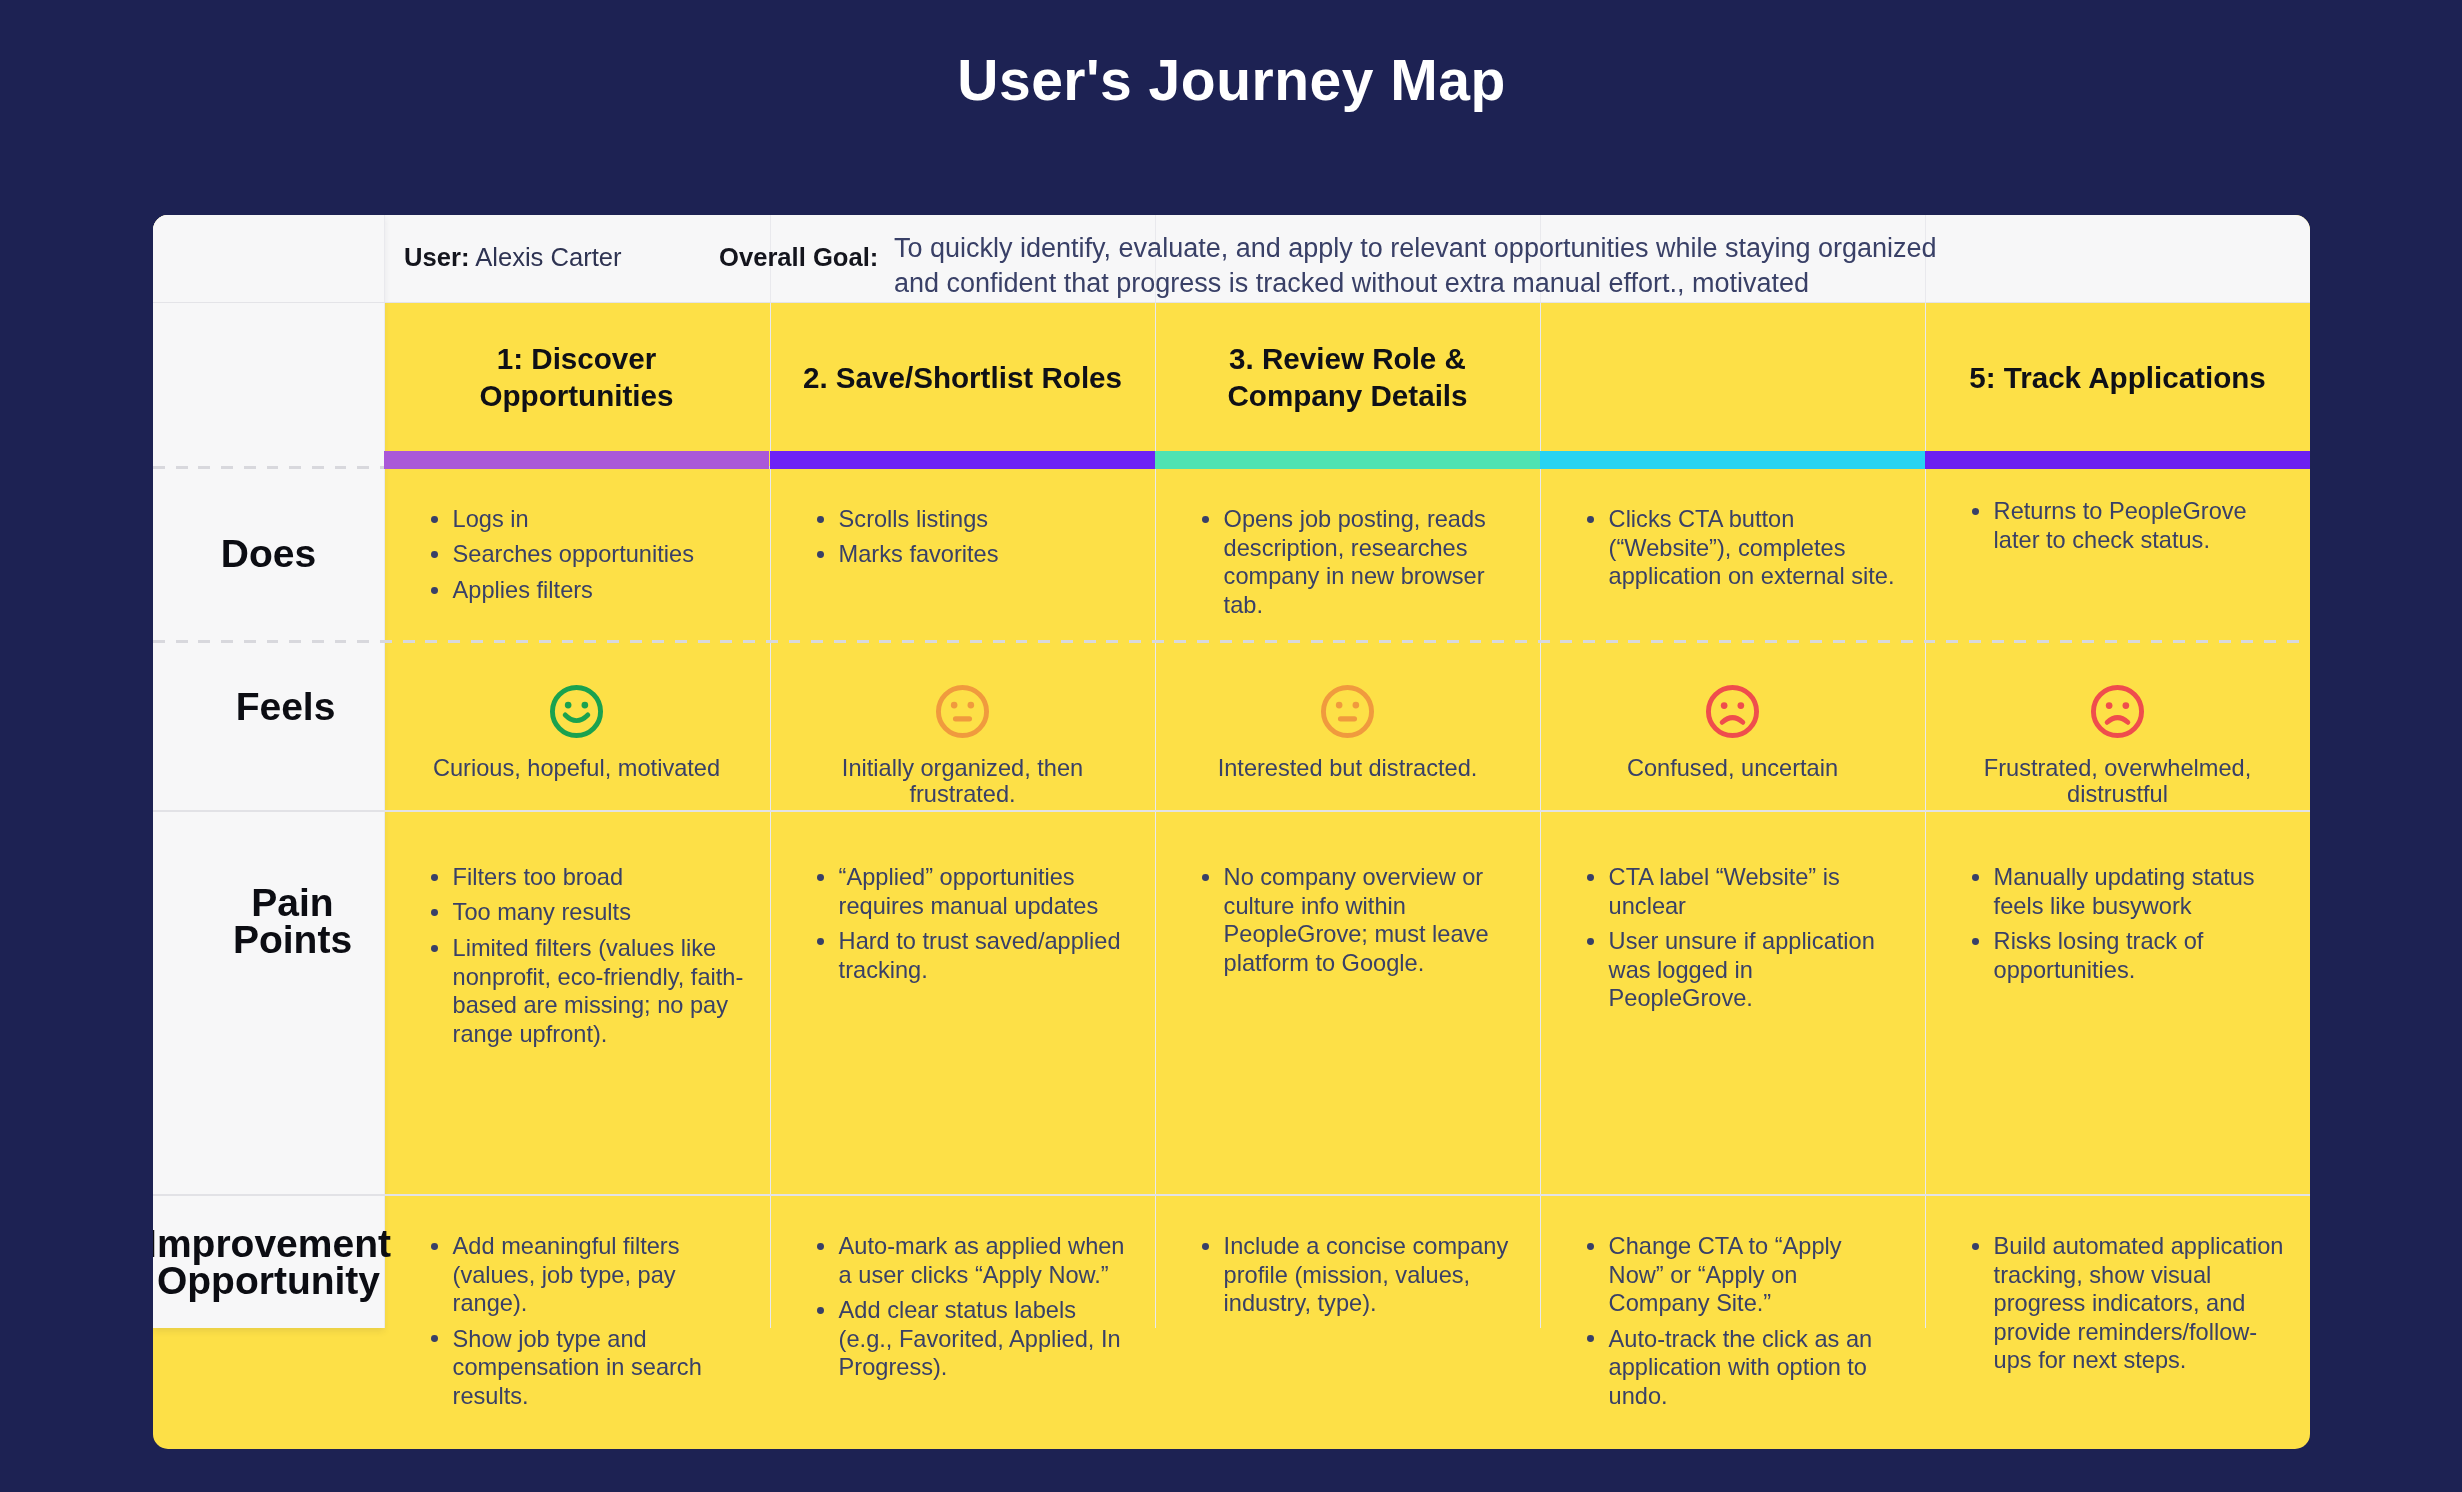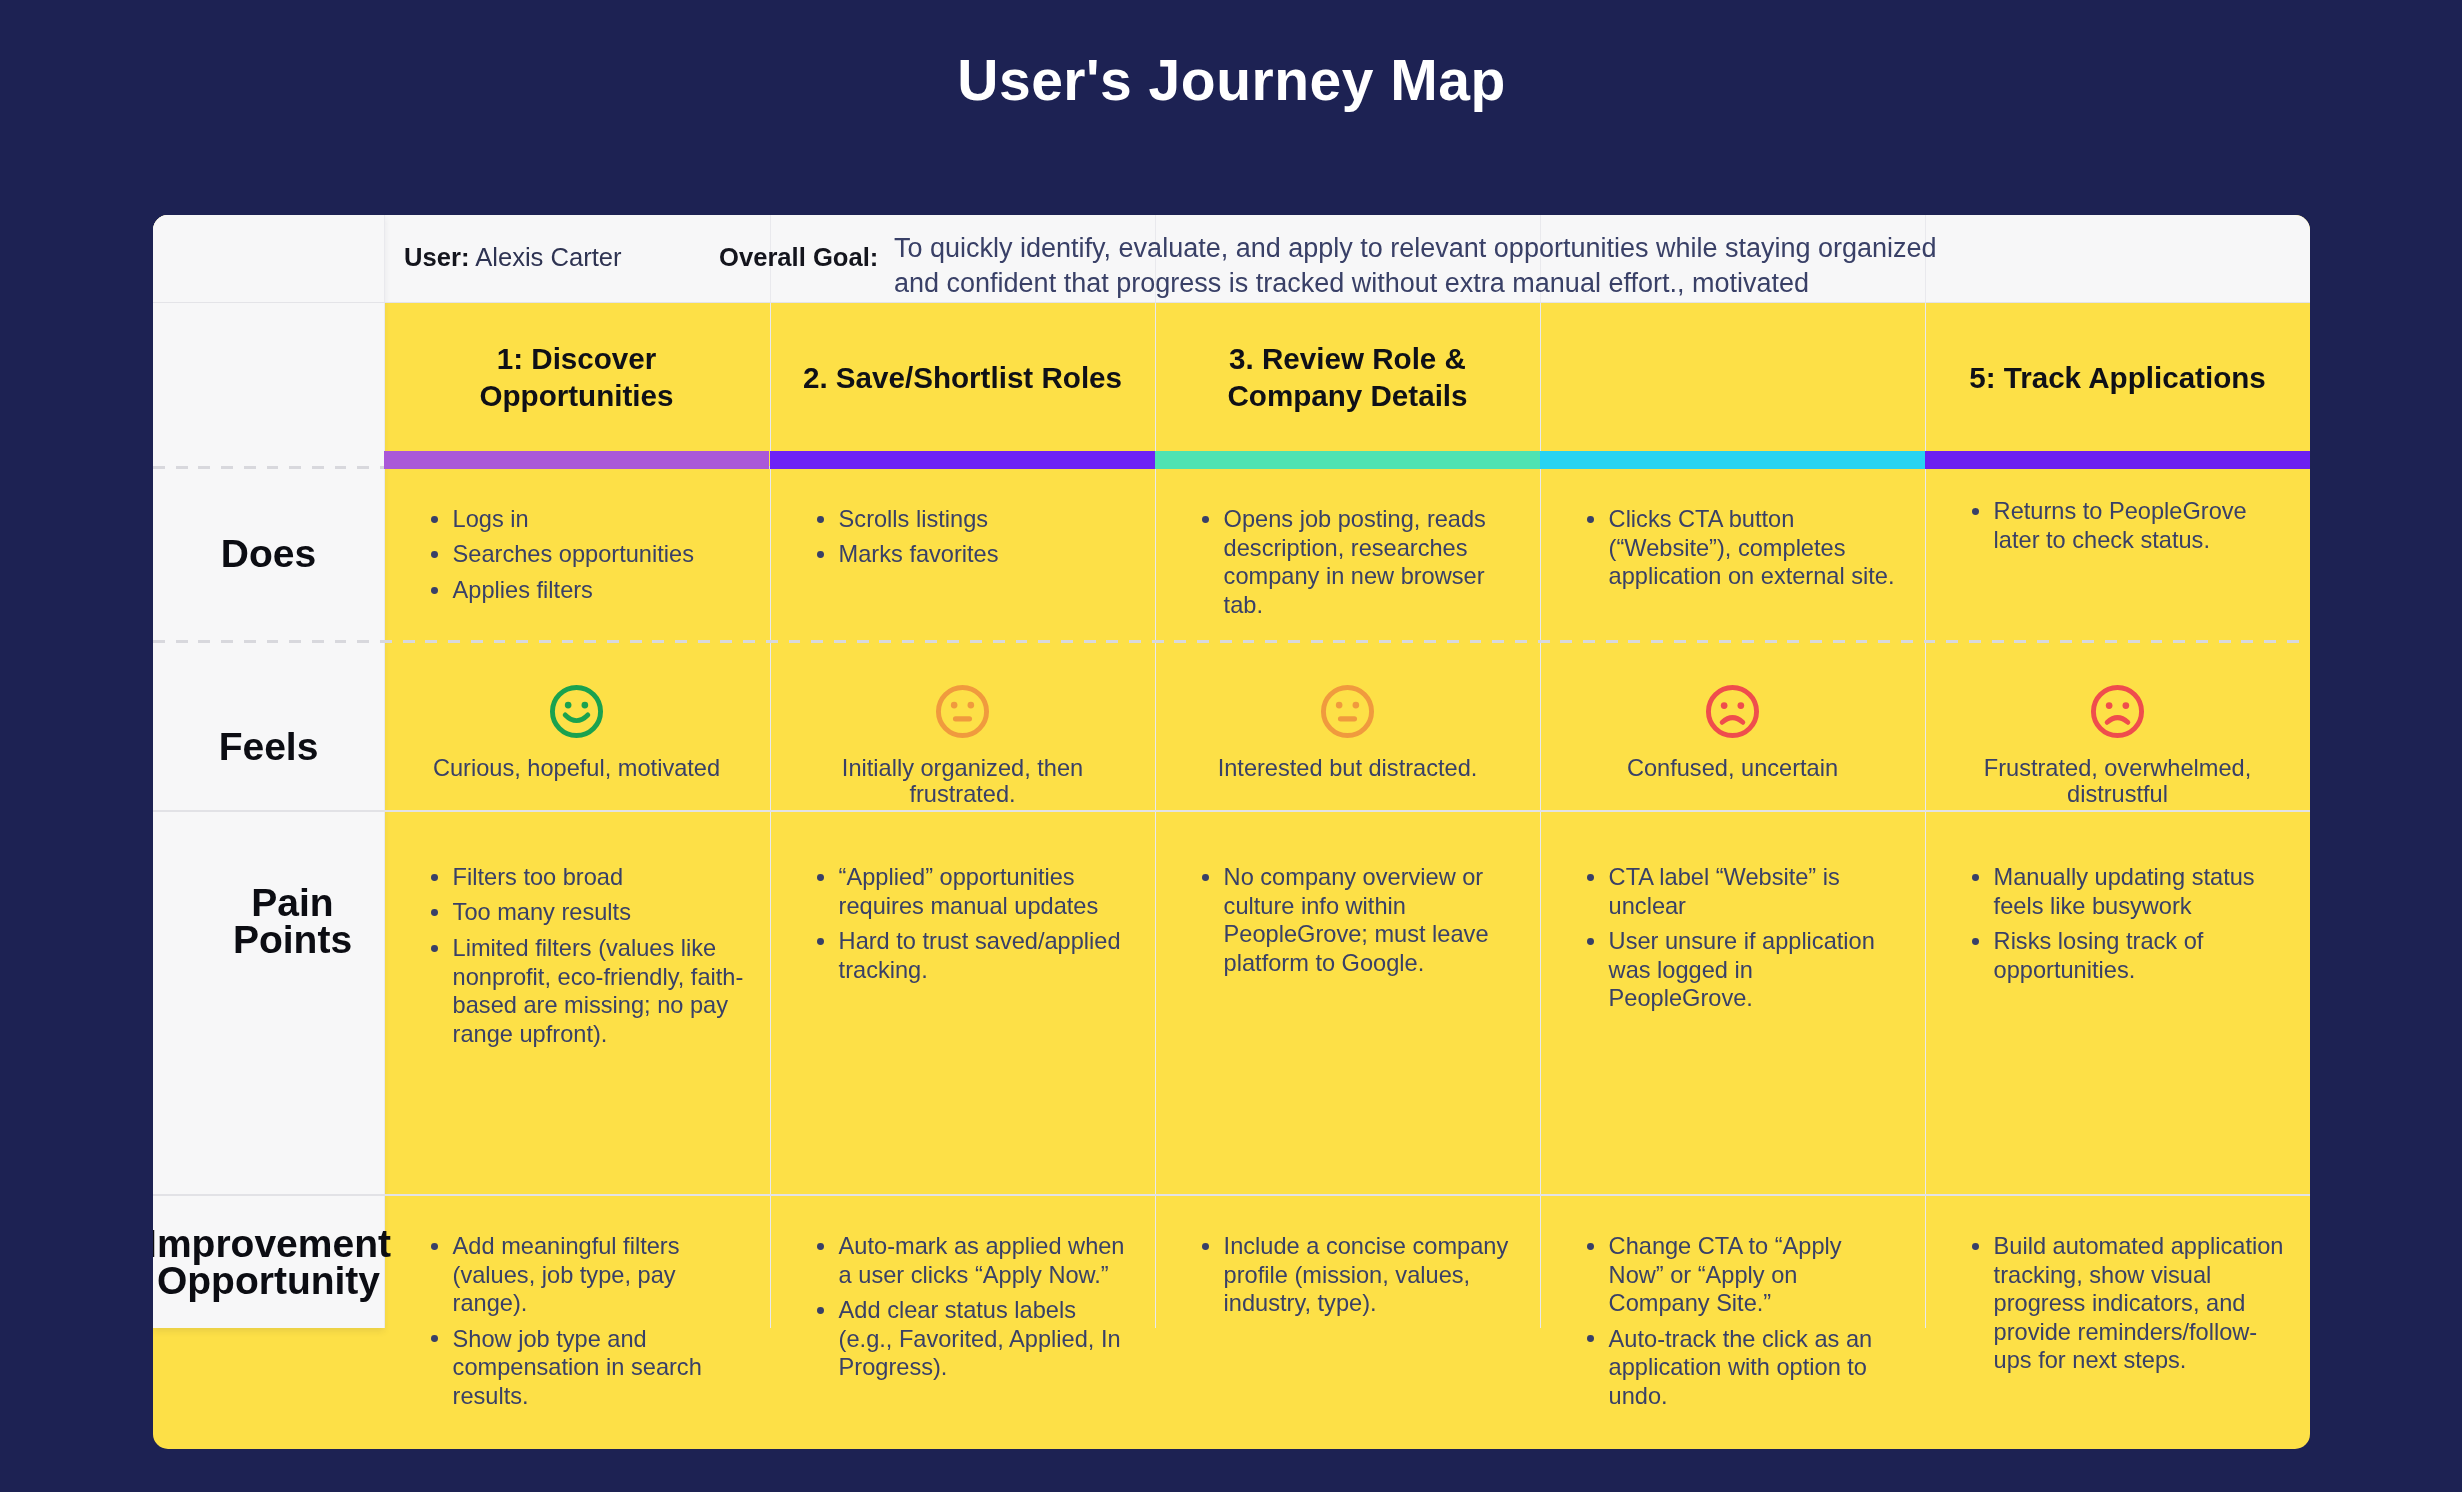--- a/index.html
+++ b/index.html
@@ -121,21 +121,21 @@
       <span>2. Save/Shortlist Roles</span>
     </div>
   <div class="stage-title" style="left:1002px">
       <span>3. Review Role &amp; Company Details</span>
     </div>
   <div class="stage-title" style="left:1772px">
       <span>5: Track Applications</span>
     </div>
 
   <div class="row-label" style="top:252px;height:172px;">Does</div>
-  <div class="row-label" style="top:448px;height:167px;">Feels</div>
+  <div class="row-label" style="top:408px;height:167px;margin-left:17px;">Feels</div>
   <div class="row-label" style="top:595px;height:148px;align-items:flex-end;padding-left:48px;">Pain Points</div>
   <div class="row-label" style="top:981px;height:132px;padding:0 13.8px;">Improvement Opportunity</div>
 
   <div class="cell" style="left:231px;top:290px">
     <ul class="bullets">
       <li>Logs in</li>
       <li>Searches opportunities</li>
       <li>Applies filters</li>
     </ul>
   </div>

